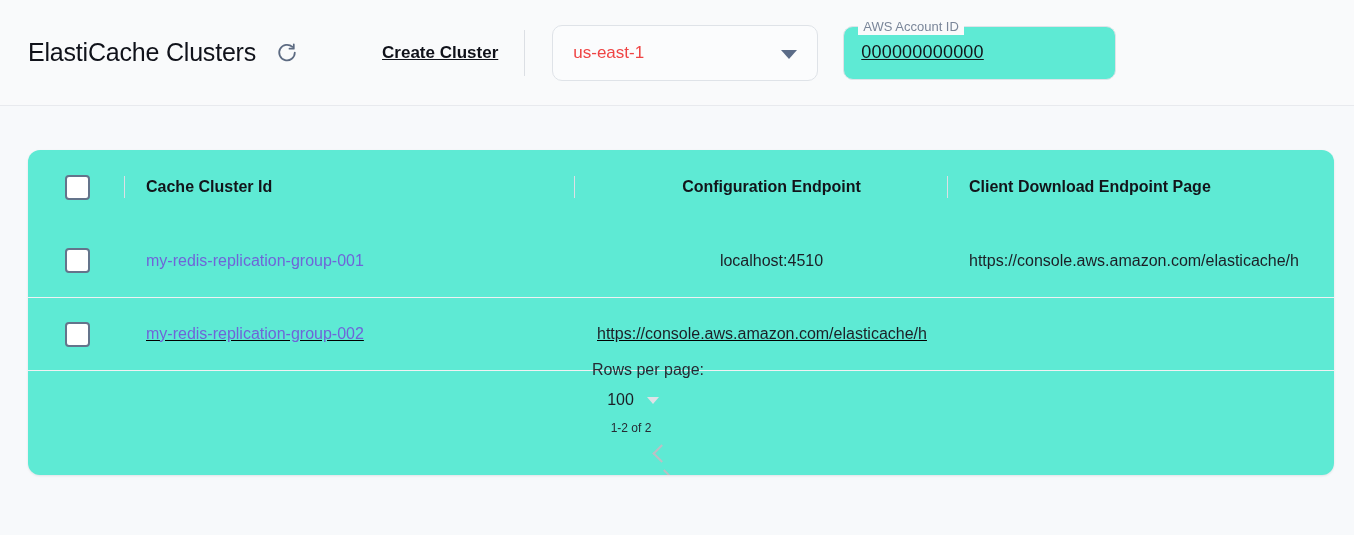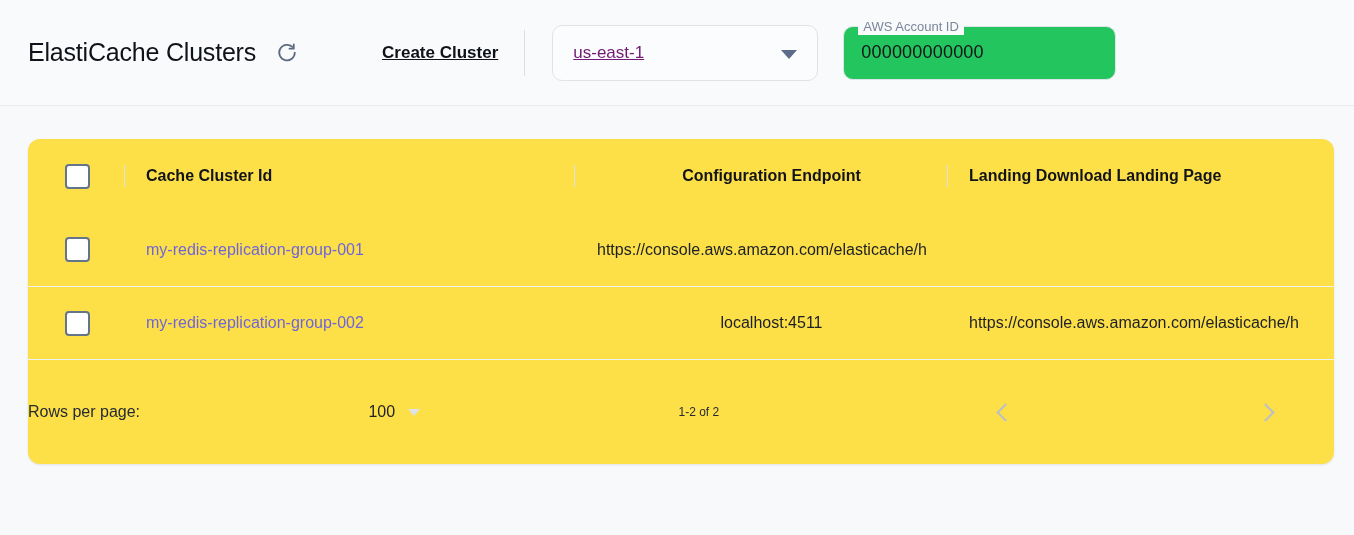--- a/index.html
+++ b/index.html
@@ -99,85 +99,85 @@
     border: 1px solid #dfe3e8;
     border-radius: 10px;
     background: #fbfcfd;
     display: flex;
     align-items: center;
     padding: 0 20px;
     cursor: pointer;
   }
   .region-select .value {
     font-size: 17px;
-    color: #701a75;
-    text-decoration: underline;
+    color: #ef4444;
   }
   .tri-down {
     position: absolute;
     right: 20px; top: 50%;
     margin-top: -3px;
     width: 0; height: 0;
     border-left: 8px solid transparent;
     border-right: 8px solid transparent;
     border-top: 9px solid #5b6c88;
   }
 
   .account-field {
     margin-left: 25px;
     position: relative;
     width: 273px;
     height: 54px;
     border: 1px solid #dfe3e8;
     border-radius: 10px;
-    background: #22c55e;
+    background: #5eead4;
     display: flex;
     align-items: center;
     padding: 0 17px;
   }
   .account-field .legend {
     position: absolute;
     top: -8px; left: 14px;
     padding: 0 5px;
     background: #f9fafb;
     font-size: 13px;
     color: #7a8699;
     line-height: 16px;
     white-space: nowrap;
   }
   .account-field .value {
     font-size: 18px;
     color: #121419;
     letter-spacing: 0.2px;
+    text-decoration: underline;
   }
 
   
   .card {
     position: absolute;
     left: 28px;
-    top: 139px;
+    top: 150px;
     width: 1306px;
     height: 325px;
-    background: #fde047;
+    background: #5eead4;
     border-radius: 12px;
     box-shadow: 0 1px 3px rgba(16,24,40,0.06), 0 1px 2px rgba(16,24,40,0.04);
     overflow: hidden;
   }
 
   .table { width: 100%; }
 
   .row {
     display: flex;
     align-items: center;
     position: relative;
   }
   .row.header { height: 74px; }
   .row.data   { height: 73px; border-top: 1px solid #f0f1f3; }
   .row.data.first { border-top: none; }
-  .row.data + .row.data { border-top: 1px solid #f0f1f3; }
+  .row.data + .row.data { border-top: 1px solid #f0f1f3; text-decoration: underline; }
 
   .cell-check {
     width: 96px;
     flex: 0 0 96px;
     display: flex;
     align-items: center;
     justify-content: center;
     padding-left: 2px;
   }
   .cbox {
@@ -221,23 +221,24 @@
 
   .plain { color: #1c1f26; font-size: 16px; }
   .url   { color: #1c1f26; font-size: 16px; margin-top: 8px; }
 
   
   .footer {
     height: 105px;
     border-top: 1px solid #f0f1f3;
     display: flex;
     align-items: center;
-    justify-content: space-between;
+    justify-content: center;
     padding-right: 44px;
     gap: 12px;
+    flex-direction: column;
   }
   .rpp-label {
     font-size: 16px;
     color: #262a33;
     margin-right: 22px;
   }
   .rpp-select {
     display: flex;
     align-items: center;
     gap: 13px;
@@ -313,50 +314,50 @@
 
     <div class="row header">
       <div class="cell-check">
         <div class="cbox"></div>
       </div>
       <div class="col-sep"></div>
       <div class="cell c-id">Cache Cluster Id</div>
       <div class="col-sep"></div>
       <div class="cell c-ep">Configuration Endpoint</div>
       <div class="col-sep"></div>
-      <div class="cell c-link">Landing Download Landing Page</div>
+      <div class="cell c-link">Client Download Endpoint Page</div>
     </div>
 
     <div class="row data first">
       <div class="cell-check">
         <div class="cbox"></div>
       </div>
       <div class="col-sep" style="background:transparent"></div>
       <div class="cell c-id">
         <span class="link">my-redis-replication-group-001</span>
       </div>
       <div class="col-sep" style="background:transparent"></div>
+      <div class="cell c-ep">
+        <span class="plain">localhost:4510</span>
+      </div>
       <div class="col-sep" style="background:transparent"></div>
       <div class="cell c-link">
         <span class="url">https://console.aws.amazon.com/elasticache/h</span>
       </div>
     </div>
 
     <div class="row data">
       <div class="cell-check">
         <div class="cbox"></div>
       </div>
       <div class="col-sep" style="background:transparent"></div>
       <div class="cell c-id">
         <span class="link">my-redis-replication-group-002</span>
       </div>
       <div class="col-sep" style="background:transparent"></div>
-      <div class="cell c-ep">
-        <span class="plain">localhost:4511</span>
-      </div>
       <div class="col-sep" style="background:transparent"></div>
       <div class="cell c-link">
         <span class="url">https://console.aws.amazon.com/elasticache/h</span>
       </div>
     </div>
 
     <div class="footer">
       <span class="rpp-label">Rows per page:</span>
       <div class="rpp-select">
         <span class="val">100</span>

